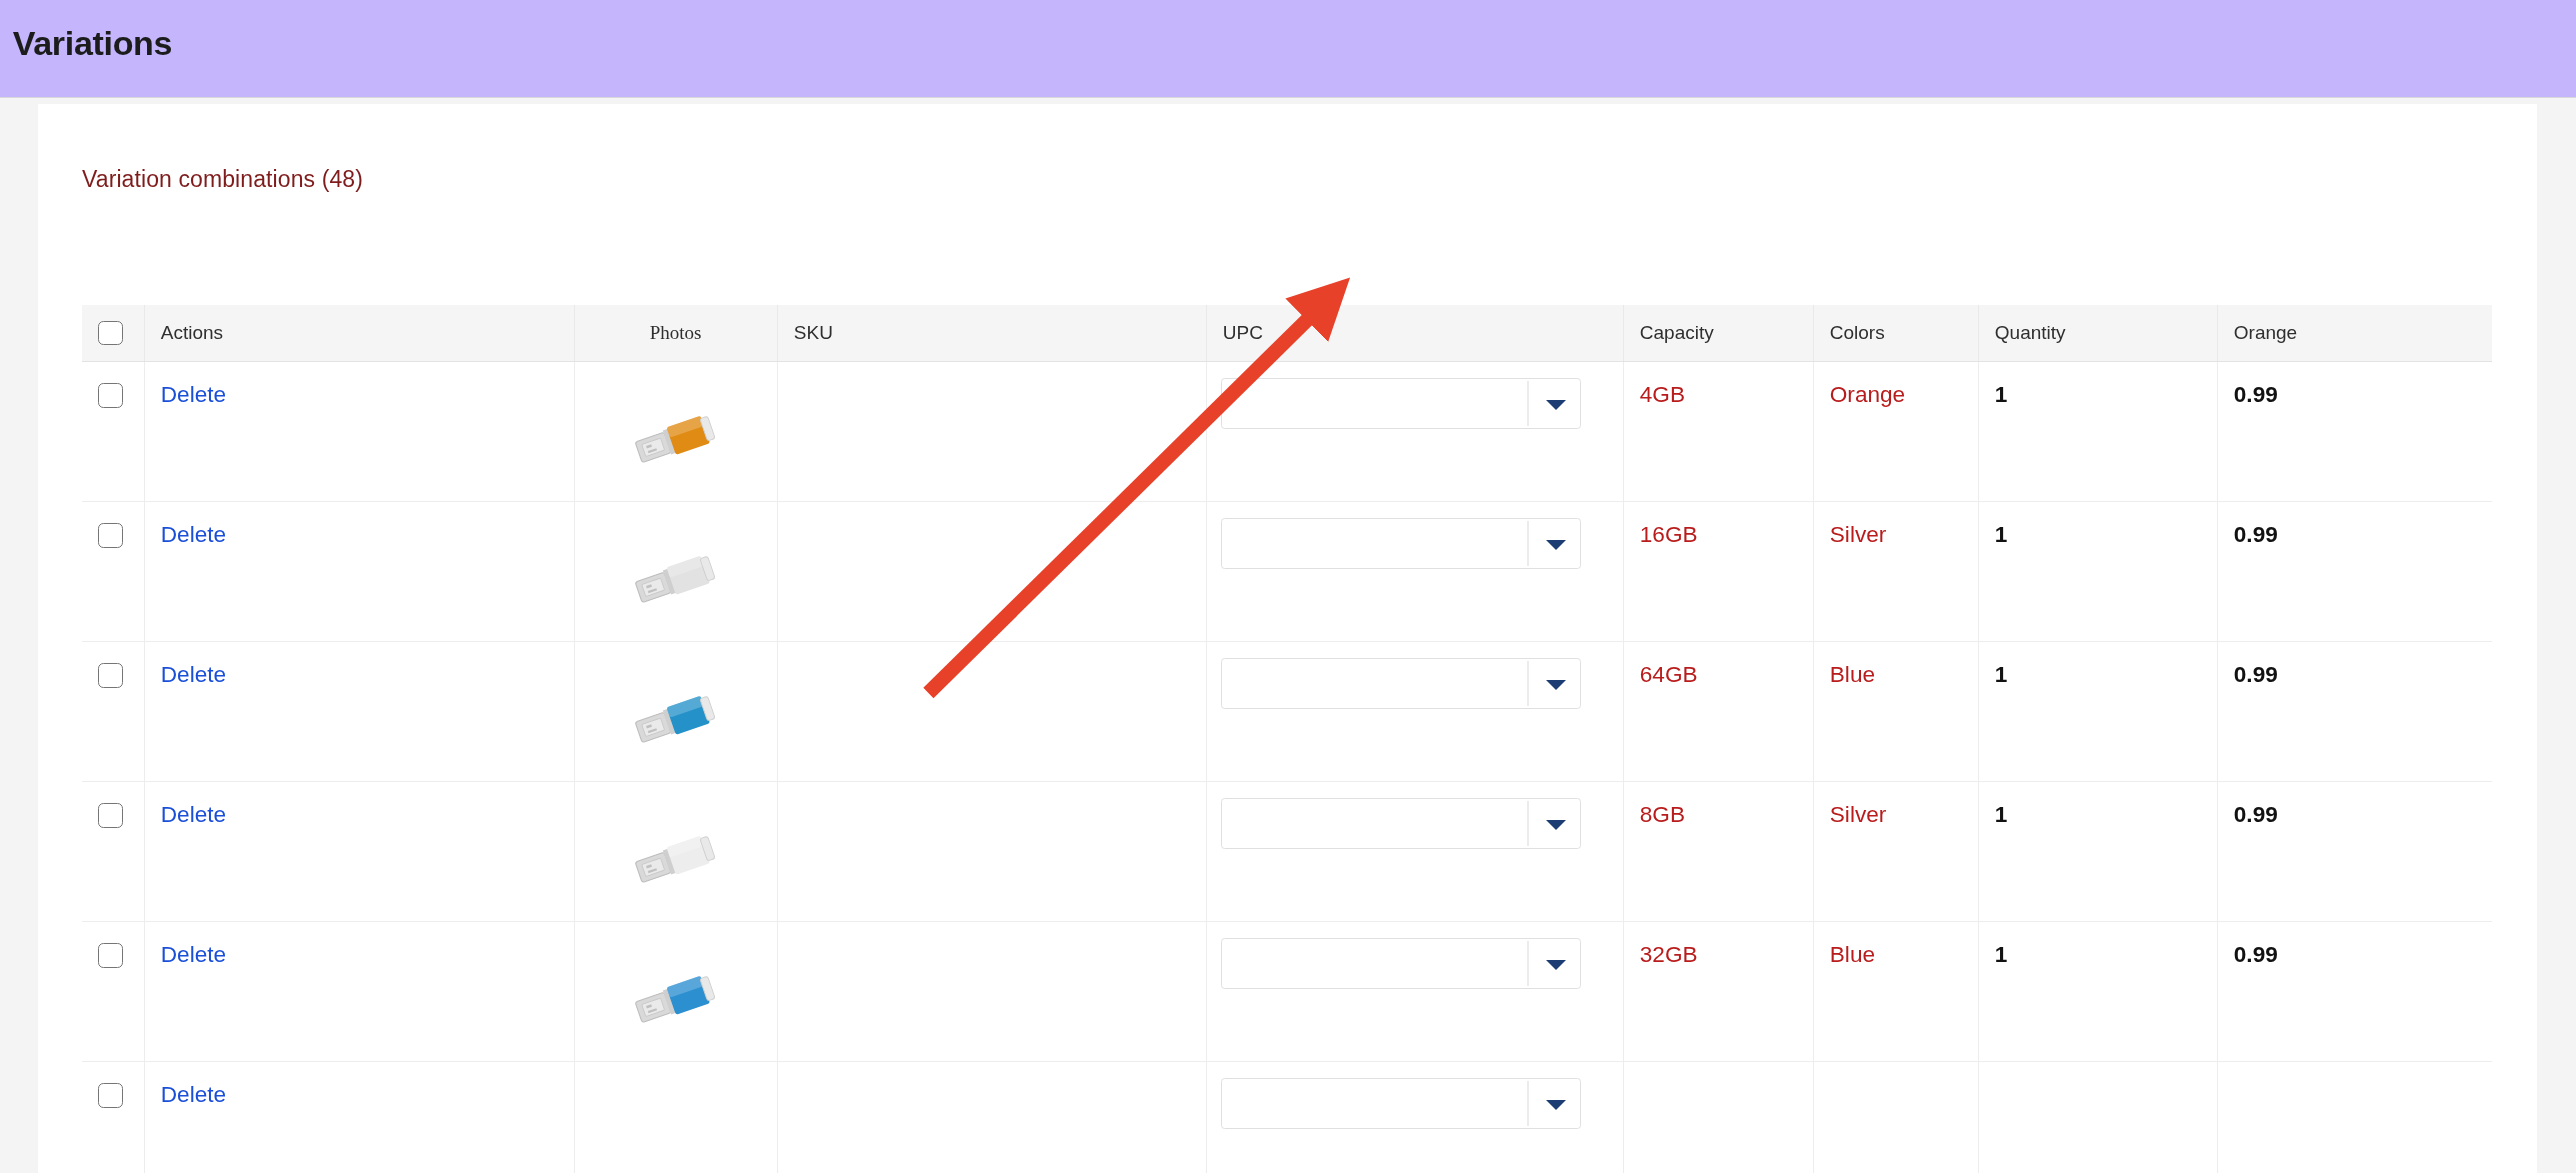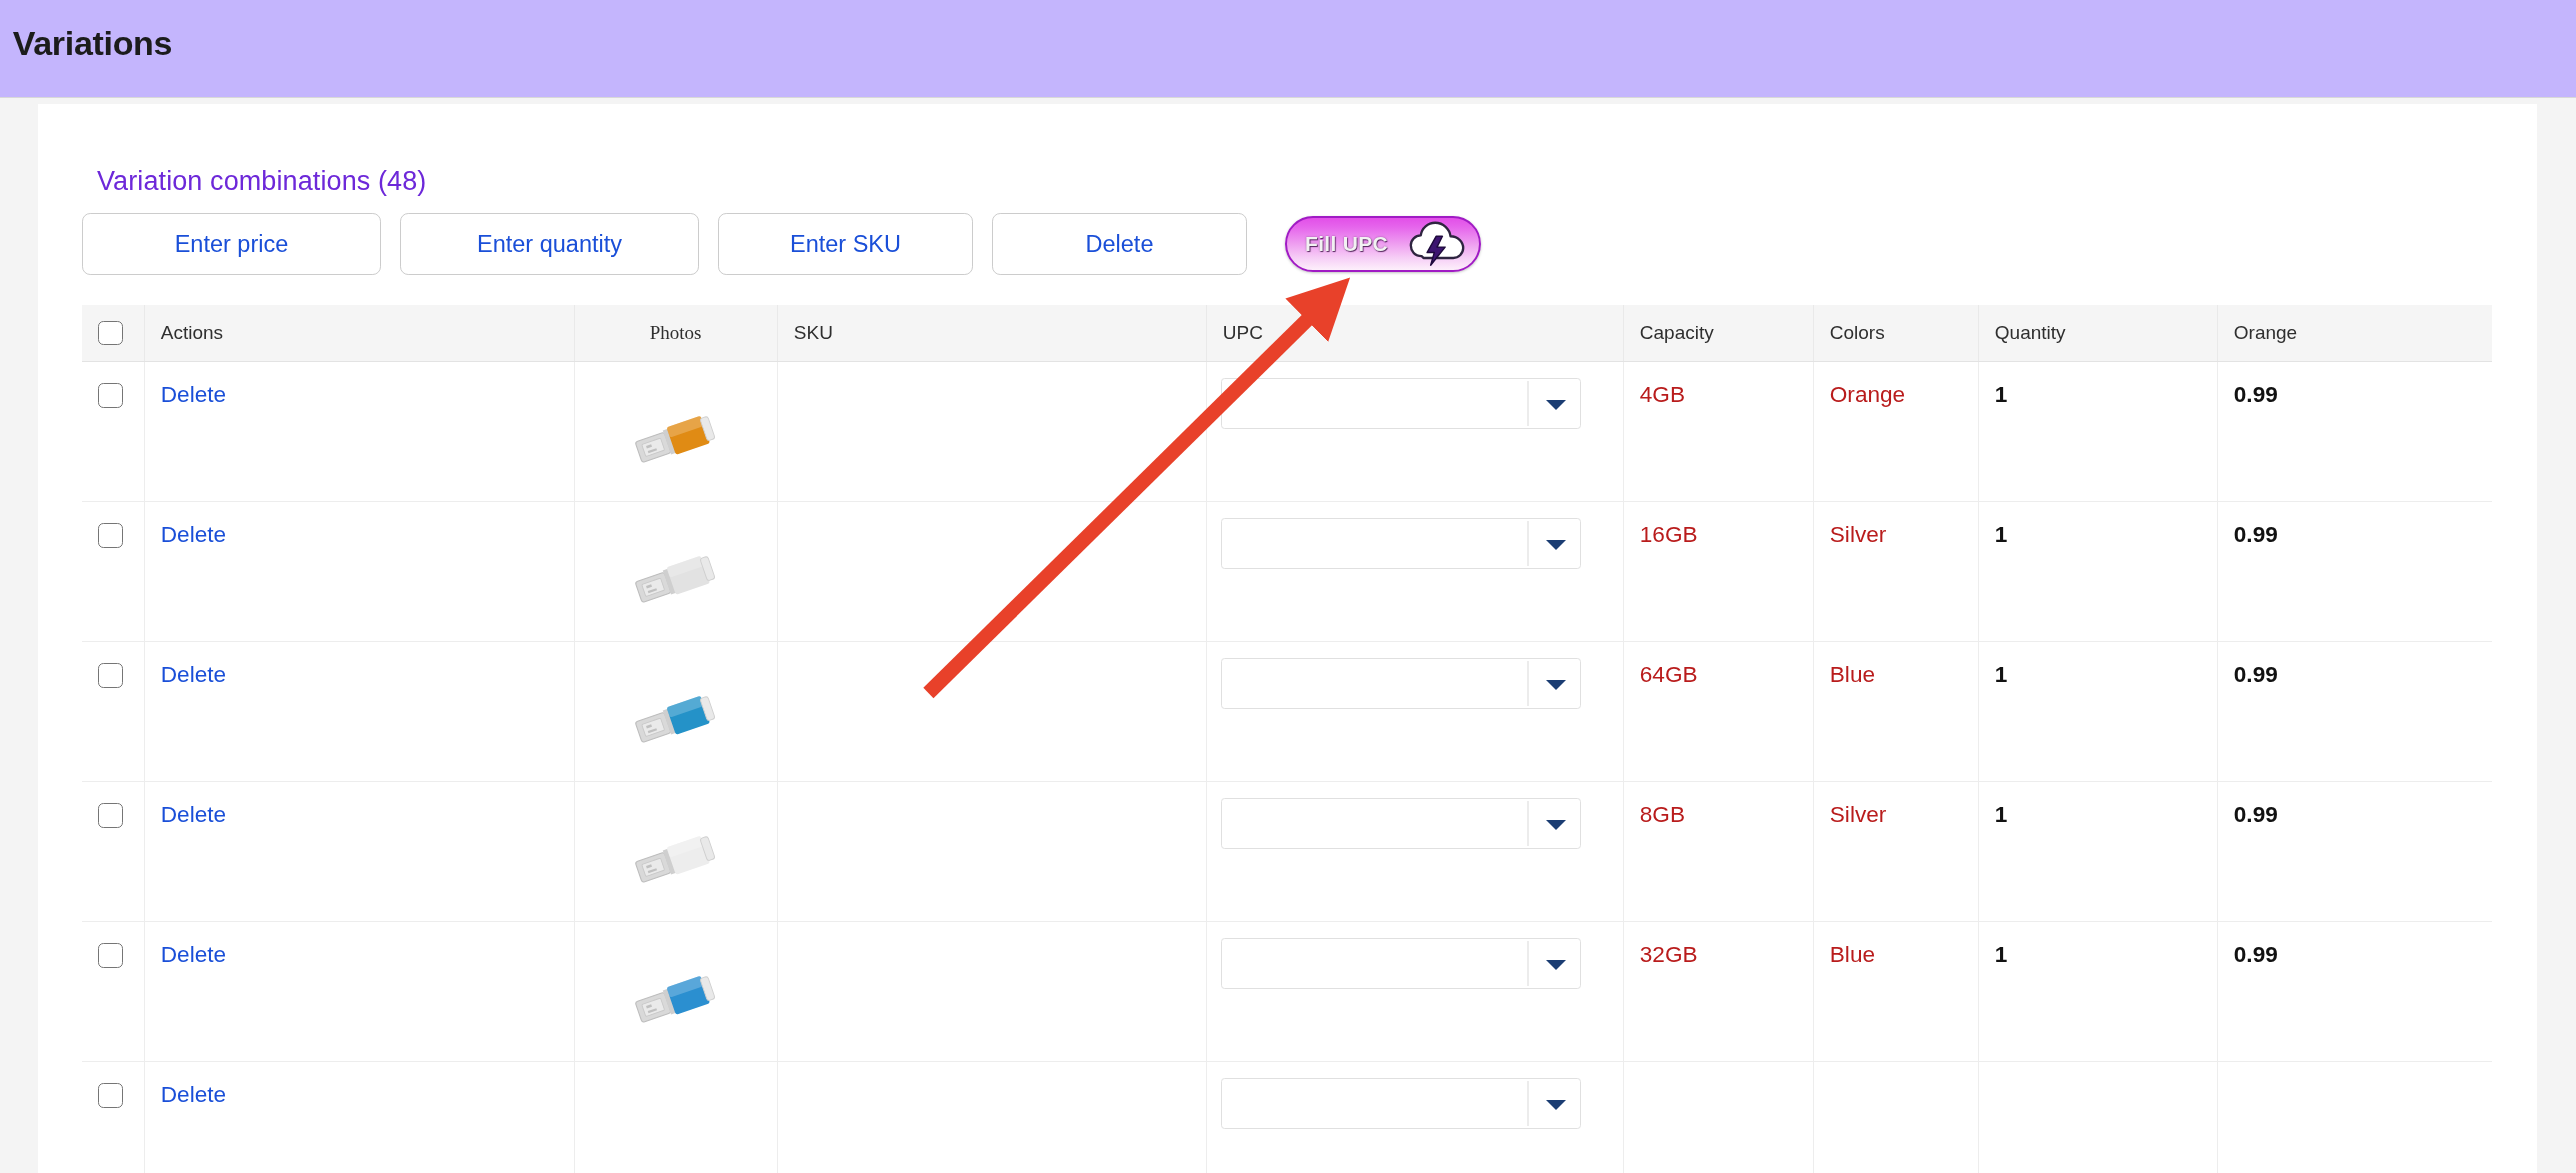--- a/index.html
+++ b/index.html
@@ -46,24 +46,23 @@
     top: 104px;
     width: 2499px;
     height: 1168px;
     background: #ffffff;
   }
 
   .combo-label {
     position: absolute;
     left: 44px;
     top: 62px;
-    font-size: 27px;
-    color: #6d28d9;
+    font-size: 23px;
+    color: #7f1d1d;
     letter-spacing: 0.1px;
-    margin-left: 15px;
   }
 
   
   .btn-row {
     position: absolute;
     left: 44px;
     top: 109px;
     display: flex;
     align-items: center;
     gap: 19px;
@@ -246,42 +245,20 @@
 <div class="page">
 
   <div class="top-header">
     <div class="title">Variations</div>
   </div>
 
   <div class="card">
 
     <div class="combo-label">Variation combinations (48)</div>
 
-    <div class="btn-row">
-
-      <button class="plain-btn">Enter price</button>
-
-      <button class="plain-btn">Enter quantity</button>
-
-      <button class="plain-btn narrow">Enter SKU</button>
-
-      <button class="plain-btn narrow">Delete</button>
-
-      <div class="fill-upc-btn">
-        <span class="label">Fill UPC</span>
-        <span class="cloud-icon">
-          <svg viewBox="0 0 62 52" width="56" height="47">
-            <g>
-              <path d="M14 40 C6 40 2 34 2 28 C2 22 7 17 13 17 C14 9 21 3 29 3 C38 3 45 10 46 18 C54 18 60 24 60 31 C60 37 55 42 49 42 L16 42 Z" fill="#ffffff" stroke="#2e2440" stroke-width="2.6" stroke-linejoin="round"></path>
-              <path d="M30 18 L20 36 L28 36 L24 50 L40 30 L31 30 L37 18 Z" fill="#3d1570" stroke="#1e0a3c" stroke-width="1.6" stroke-linejoin="round"></path>
-            </g>
-          </svg>
-        </span>
-      </div>
-    </div>
 
     <table class="tbl">
       <thead>
         <tr>
           <th class="c-check">
             <span class="cb"></span>
           </th>
           <th class="c-actions">Actions</th>
           <th class="c-photos">Photos</th>
           <th class="c-sku">SKU</th>

